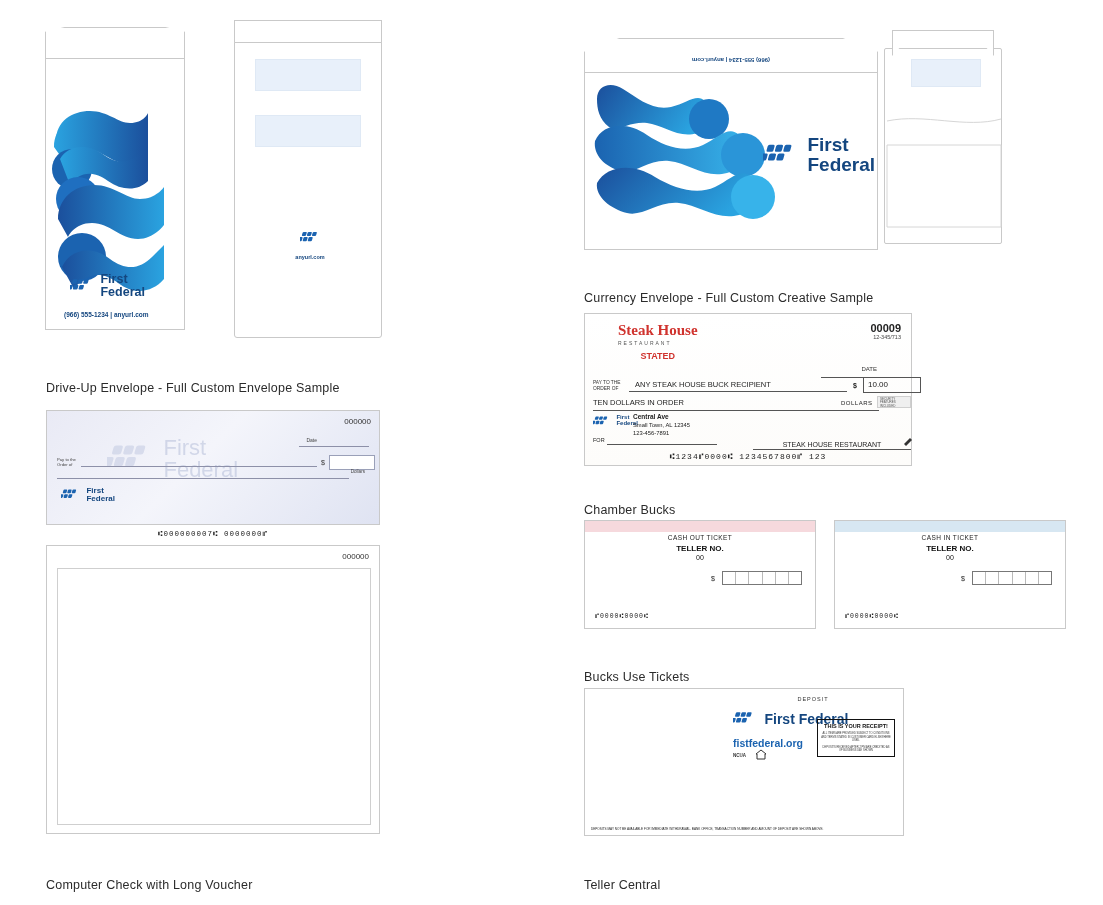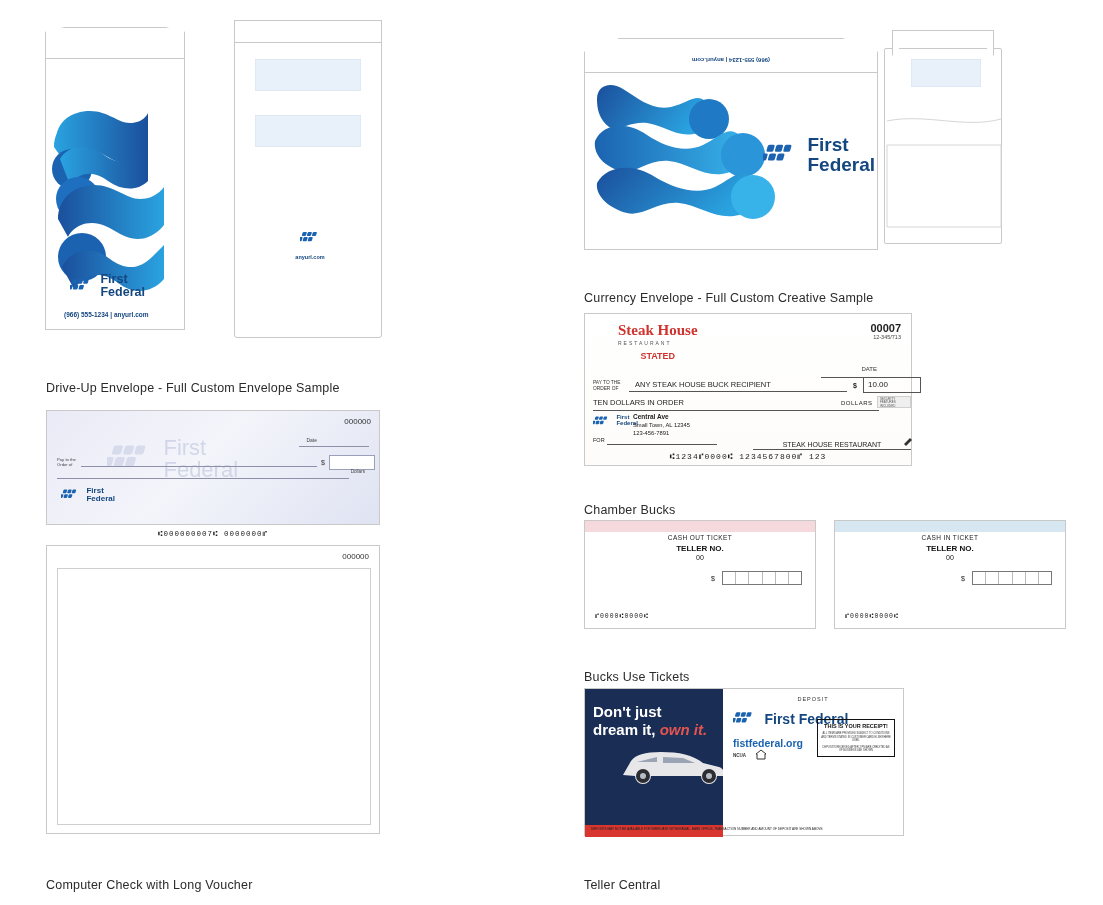--- a/index.html
+++ b/index.html
@@ -197,21 +197,21 @@
 <div class="abs paper" id="chamber">
   <div class="abs" style="left:0;top:0;width:100%;height:100%;background:linear-gradient(180deg,#ffffff 0%,#fdfcfa 100%);"></div>
 
   <div class="abs" style="left:10px;top:8px;margin-left:23px;">
     <div style="font-size:15px;font-weight:bold;color:#d0332e;font-family:'Liberation Serif',serif;">Steak House</div>
     <div style="font-size:5px;letter-spacing:2px;color:#555;margin-top:1px;">RESTAURANT</div>
     <div style="font-size:9px;font-weight:bold;color:#d0332e;margin-top:5px;text-align:center;">STATED</div>
   </div>
 
   <div class="abs" style="right:10px;top:8px;text-align:right;">
-    <div style="font-size:11px;font-weight:bold;color:#222;">00007</div>
+    <div style="font-size:11px;font-weight:bold;color:#222;">00009</div>
     <div style="font-size:5.5px;color:#444;">12-345/713</div>
   </div>
 
   <div class="abs" style="right:34px;top:52px;font-size:6px;color:#333;">DATE</div>
   <div class="abs" style="right:10px;top:62px;width:80px;border-bottom:1px solid #555;height:1px;"></div>
 
   <div class="abs" style="left:8px;top:66px;font-size:4.8px;line-height:1.2;color:#333;white-space:pre-line;">PAY TO THE
 ORDER OF</div>
   <div class="abs" style="left:44px;top:66px;width:218px;border-bottom:1px solid #555;height:12px;font-size:7.5px;padding-left:6px;box-sizing:border-box;">ANY STEAK HOUSE BUCK RECIPIENT</div>
   <div class="abs" style="left:268px;top:68px;font-size:7px;font-weight:bold;">$</div>
@@ -350,36 +350,20 @@
     <span style="flex:1;border-right:1px solid #b9b9b9;"></span>
       <span style="flex:1;"></span>
   </div>
   <div class="abs micr" style="left:10px;bottom:8px;font-size:6.5px;">⑈0000⑆0000⑆</div>
 </div>
 
 <div class="abs caption" style="left:584px;top:642px;">Bucks Use Tickets</div>
 
 <div class="abs paper" id="teller">
 
-  <div class="abs" style="left:0;top:0;width:138px;height:148px;background:#1a2d55;overflow:hidden;">
-    <div class="abs" style="left:8px;top:14px;font-size:15px;font-weight:bold;color:#fff;font-family:'Liberation Sans',sans-serif;">Don't just</div>
-    <div class="abs" style="left:8px;top:32px;font-size:15px;font-weight:bold;color:#fff;">
-      <span>dream it,</span>
-      <span style="color:#e2544f;font-style:italic;">own it.</span>
-    </div>
-    <svg width="110" height="48" viewBox="0 0 110 48" style="position:absolute;left:32px;top:52px;">
-      <path d="M6 34 L14 20 C18 14 28 11 44 11 C62 11 76 14 86 22 L102 26 C107 28 108 32 106 35 L100 35 A8 8 0 0 1 84 35 L34 35 A8 8 0 0 1 18 35 Z" fill="#e7e7ea"></path>
-      <path d="M20 21 L40 16 L40 21 Z M46 16 L66 17 L78 22 L46 22 Z" fill="#9aa4b4"></path>
-      <circle cx="26" cy="35" r="7" fill="#2c2c33"></circle>
-        <circle cx="26" cy="35" r="3" fill="#b8bcc4"></circle>
-      <circle cx="92" cy="35" r="7" fill="#2c2c33"></circle>
-        <circle cx="92" cy="35" r="3" fill="#b8bcc4"></circle>
-    </svg>
-    <div class="abs" style="left:0;right:0;bottom:0;height:12px;background:#d8352f;"></div>
-  </div>
 
   <div class="abs" style="left:138px;top:0;right:0;bottom:0;background:#fff;">
     <div class="abs" style="left:0;right:0;top:7px;text-align:center;font-size:5.5px;letter-spacing:1px;color:#333;">DEPOSIT</div>
 
     <div class="abs" style="left:10px;top:20px;">
       <svg width="22" height="20" viewBox="0 0 22 20" style="vertical-align:middle">
         <g fill="#1b63b0">
           <rect x="1" y="9" width="4.6" height="4.6" rx="1" transform="skewX(-16)"></rect>
           <rect x="6.6" y="9" width="4.6" height="4.6" rx="1" transform="skewX(-16)"></rect>
           <rect x="12.2" y="9" width="4.6" height="4.6" rx="1" transform="skewX(-16)"></rect>

